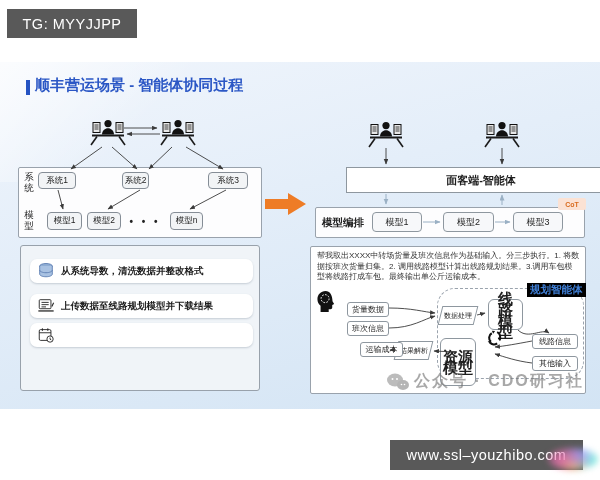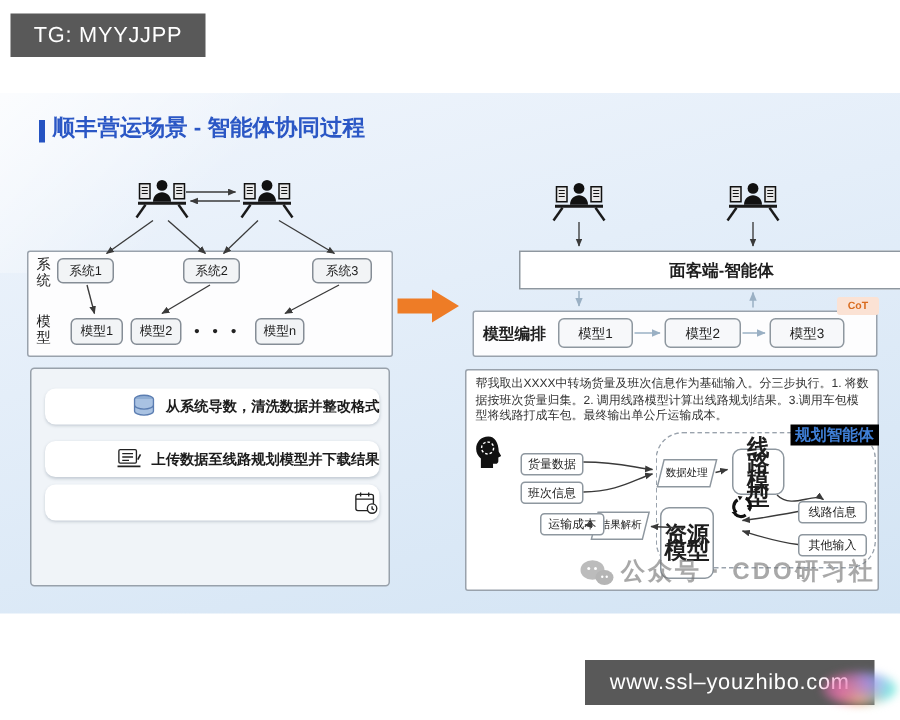--- a/index.html
+++ b/index.html
@@ -34,21 +34,21 @@
         text-align:center;color:#222;z-index:2;}
   .client{font-size:11px;font-weight:bold;margin-left:31px;}
   .orchlabel{position:absolute;display:flex;align-items:center;font-size:10.5px;font-weight:bold;
         color:#222;z-index:2;}
   .cot{position:absolute;background:#fbe2d4;color:#d96b1e;font-size:7px;font-weight:bold;
         display:flex;align-items:center;justify-content:center;border-radius:2px;z-index:3;}
   .panel{position:absolute;left:20px;top:245px;width:240px;height:146px;background:#f0f4f8;
         border:1px solid #98a1ab;border-radius:3px;box-sizing:border-box;z-index:1;}
   .pill{position:absolute;left:9px;width:223px;height:24px;background:#fff;border-radius:7px;
         box-shadow:0 1px 2px rgba(70,90,110,.25);display:flex;align-items:center;gap:6px;
-        padding-left:7px;box-sizing:border-box;font-size:9.5px;font-weight:bold;color:#1c1c1c;justify-content:flex-end;}
+        padding-left:7px;box-sizing:border-box;font-size:9.5px;font-weight:bold;color:#1c1c1c;}
   .pill svg{flex:0 0 auto;}
   .prompt{position:absolute;left:317px;top:251px;width:263px;font-size:8px;line-height:10.5px;
         color:#333;z-index:2;}
   .dashed{position:absolute;left:437px;top:288px;width:147px;height:91px;border:1px dashed #9aa3ad;
         border-radius:18px;box-sizing:border-box;z-index:1;}
   .agent{position:absolute;left:527px;top:283px;font-size:10.5px;font-weight:bold;color:#3f7fd6;
         background:#000000;padding:0 3px;z-index:3;}
   .pgram{position:absolute;transform:skewX(-14deg);background:#fff;border:1px solid #8e979f;
         display:flex;align-items:center;justify-content:center;box-sizing:border-box;z-index:2;}
   .pgram>span{transform:skewX(14deg);font-size:7px;line-height:8px;text-align:center;color:#222;}
@@ -99,21 +99,21 @@
     </svg>
   <svg class="person" style="left:160px;top:118px" width="36" height="28">
       <use href="#operator"></use>
     </svg>
 
   <div class="outer" style="left:18px;top:167px;width:244px;height:71px"></div>
   <div class="vlabel" style="left:23px;top:172px">系统</div>
   <div class="vlabel" style="left:23px;top:210px">模型</div>
 
   <div class="gbox" style="left:38px;top:172px;width:38px;height:17px">系统1</div>
-  <div class="gbox" style="left:122px;top:172px;width:38px;height:17px">系统2</div>
+  <div class="gbox" style="left:122px;top:172px;width:27px;height:17px">系统2</div>
   <div class="gbox" style="left:208px;top:172px;width:40px;height:17px">系统3</div>
 
   <div class="gbox" style="left:47px;top:212px;width:35px;height:18px">模型1</div>
   <div class="gbox" style="left:87px;top:212px;width:34px;height:18px">模型2</div>
   <div class="dots" style="left:124px;top:212px;width:42px;height:18px">• • •</div>
   <div class="gbox" style="left:170px;top:212px;width:33px;height:18px">模型n</div>
 
   <div class="panel">
     <div class="pill" style="top:13px">
       <svg width="18" height="18" viewBox="0 0 20 20">

